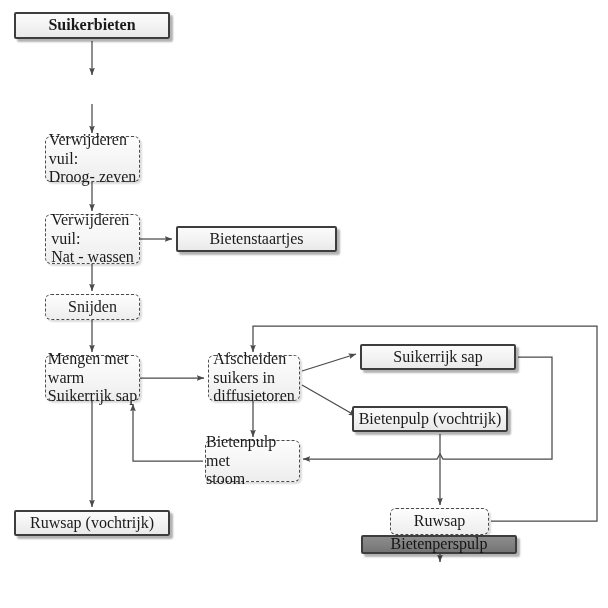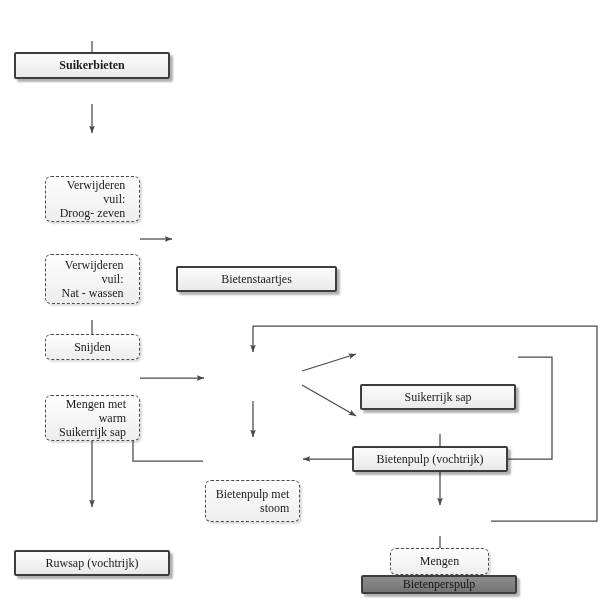--- a/index.html
+++ b/index.html
@@ -22,26 +22,25 @@
     width: 608px;
     height: 608px;
     pointer-events: none;
   }
   .node {
     position: absolute;
     box-sizing: border-box;
     display: flex;
     align-items: center;
     justify-content: center;
-    text-align: right;
+    text-align: left;
     color: #1a1a1a;
     line-height: 1.18;
-    font-size: 12px;
+    font-size: 16px;
     white-space: pre-line;
-    margin-top: 40px;
   }
   
   .node.solid {
     border: 2px solid #3d3d3d;
     border-radius: 2px;
     background: linear-gradient(to bottom, #fbfbfb 0%, #f2f2f2 55%, #e9e9e9 100%);
     box-shadow: 3px 3px 2px rgba(0,0,0,0.30);
   }
   
   .node.dashed {
@@ -119,27 +118,30 @@
 Nat - wassen</div>
 
   <div class="node solid" style="left:176px; top:226px; width:161px; height:26px;">Bietenstaartjes</div>
 
   <div class="node dashed" style="left:45px;  top:294px; width:95px;  height:26px;">Snijden</div>
 
   <div class="node dashed" style="left:45px;  top:355px; width:95px;  height:46px;">Mengen met
 warm
 Suikerrijk sap</div>
 
+  <div class="node dashed" style="left:208px; top:355px; width:92px;  height:46px;">Afscheiden
+suikers in
+diffusietoren</div>
 
   <div class="node solid" style="left:360px; top:344px; width:156px; height:26px;">Suikerrijk sap</div>
 
   <div class="node solid" style="left:352px; top:406px; width:156px; height:26px;">Bietenpulp (vochtrijk)</div>
 
   <div class="node dashed" style="left:205px; top:440px; width:95px;  height:42px;">Bietenpulp met
 stoom</div>
 
   <div class="node solid" style="left:14px;  top:510px; width:156px; height:26px;">Ruwsap (vochtrijk)</div>
 
-  <div class="node dashed" style="left:390px; top:508px; width:99px;  height:27px;">Mengen</div>
+  <div class="node dashed" style="left:390px; top:508px; width:99px;  height:27px;">Ruwsap</div>
 
   <div class="node filled" style="left:361px; top:535px; width:156px; height:19px;">Bietenperspulp</div>
 
 </div>
 
 </body></html>

